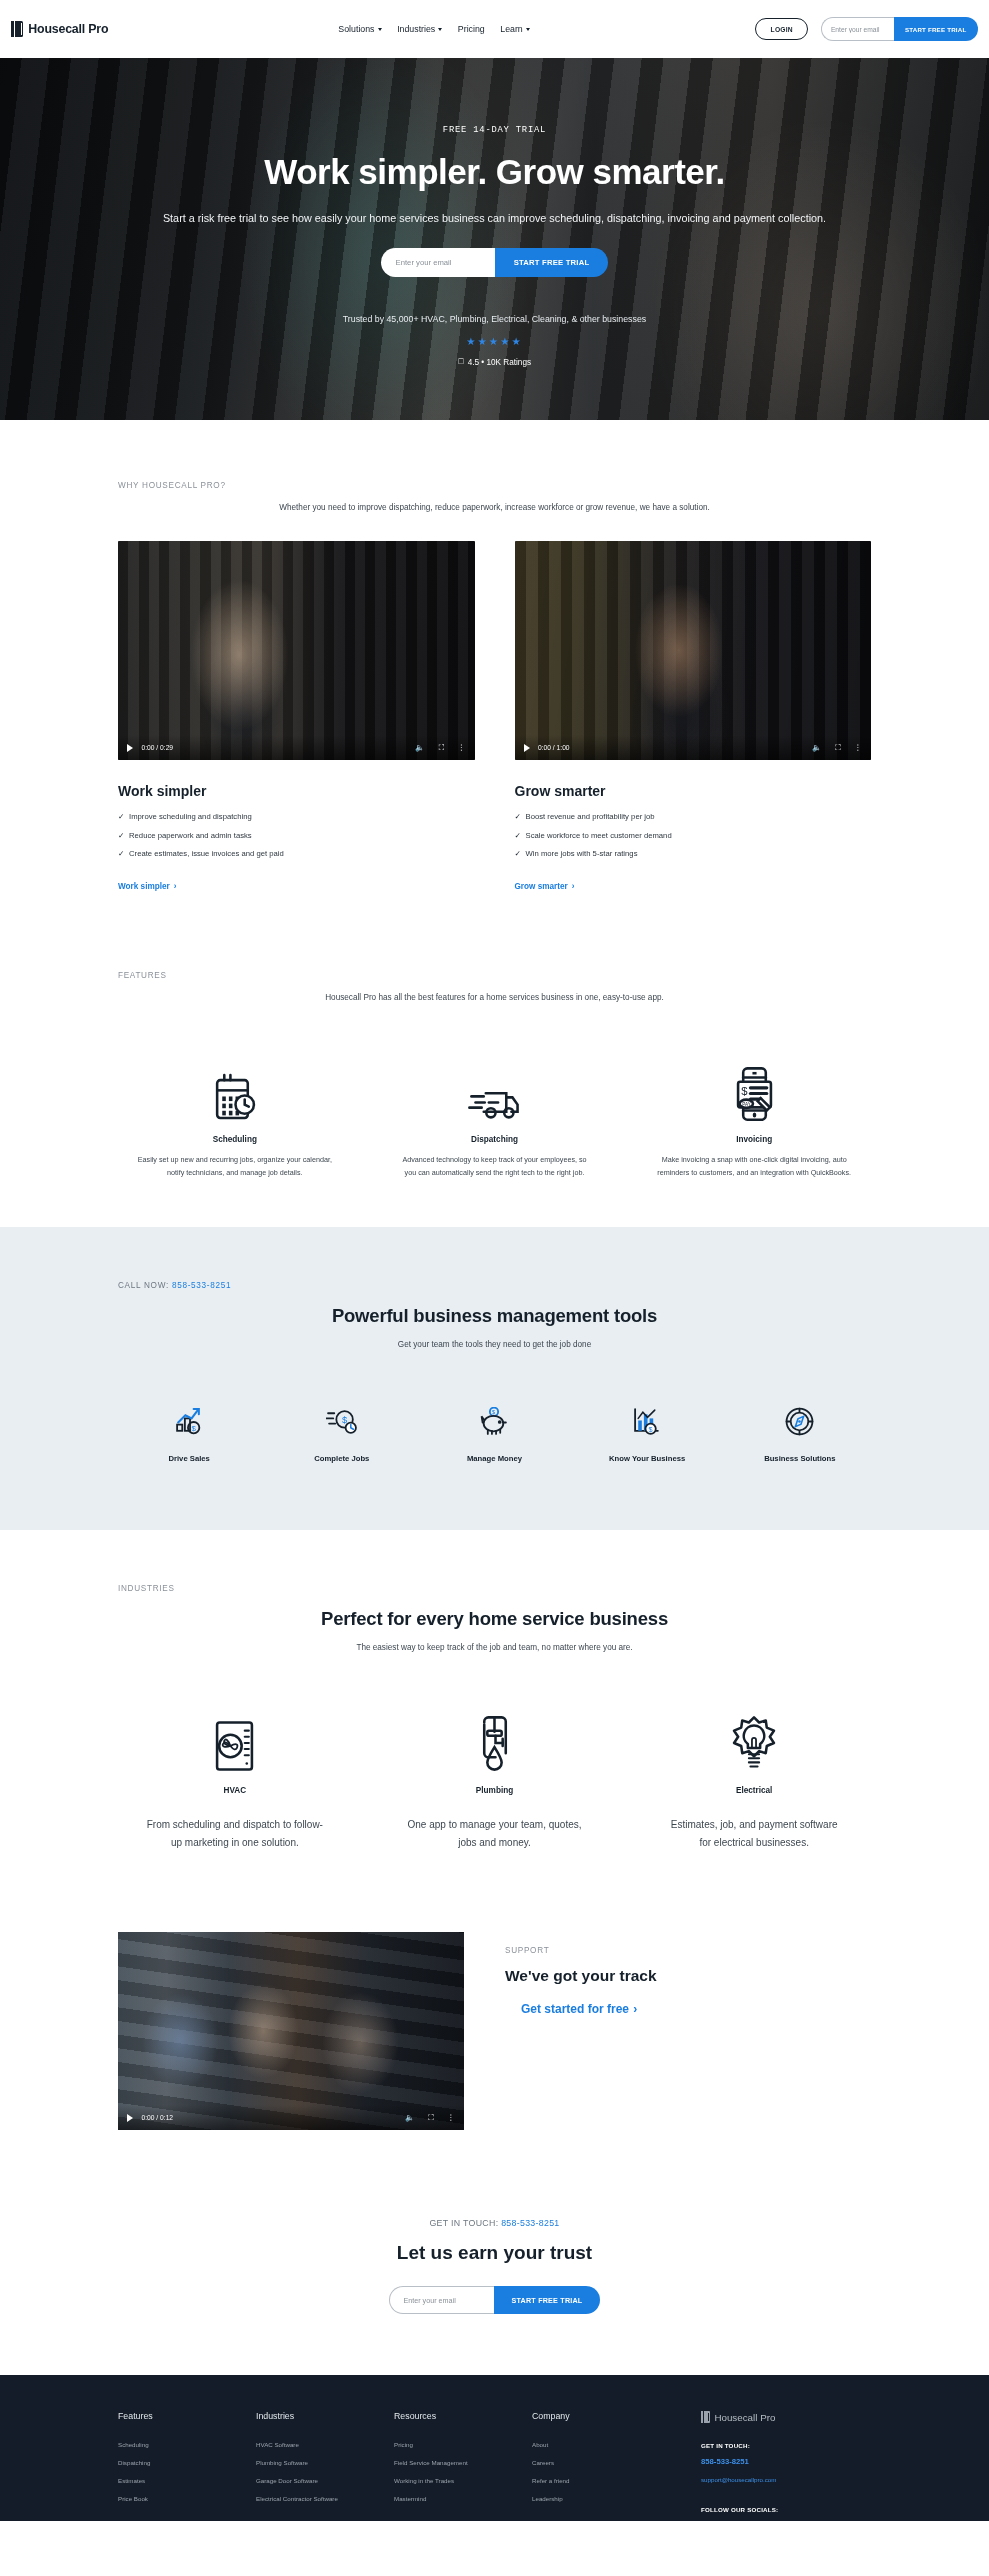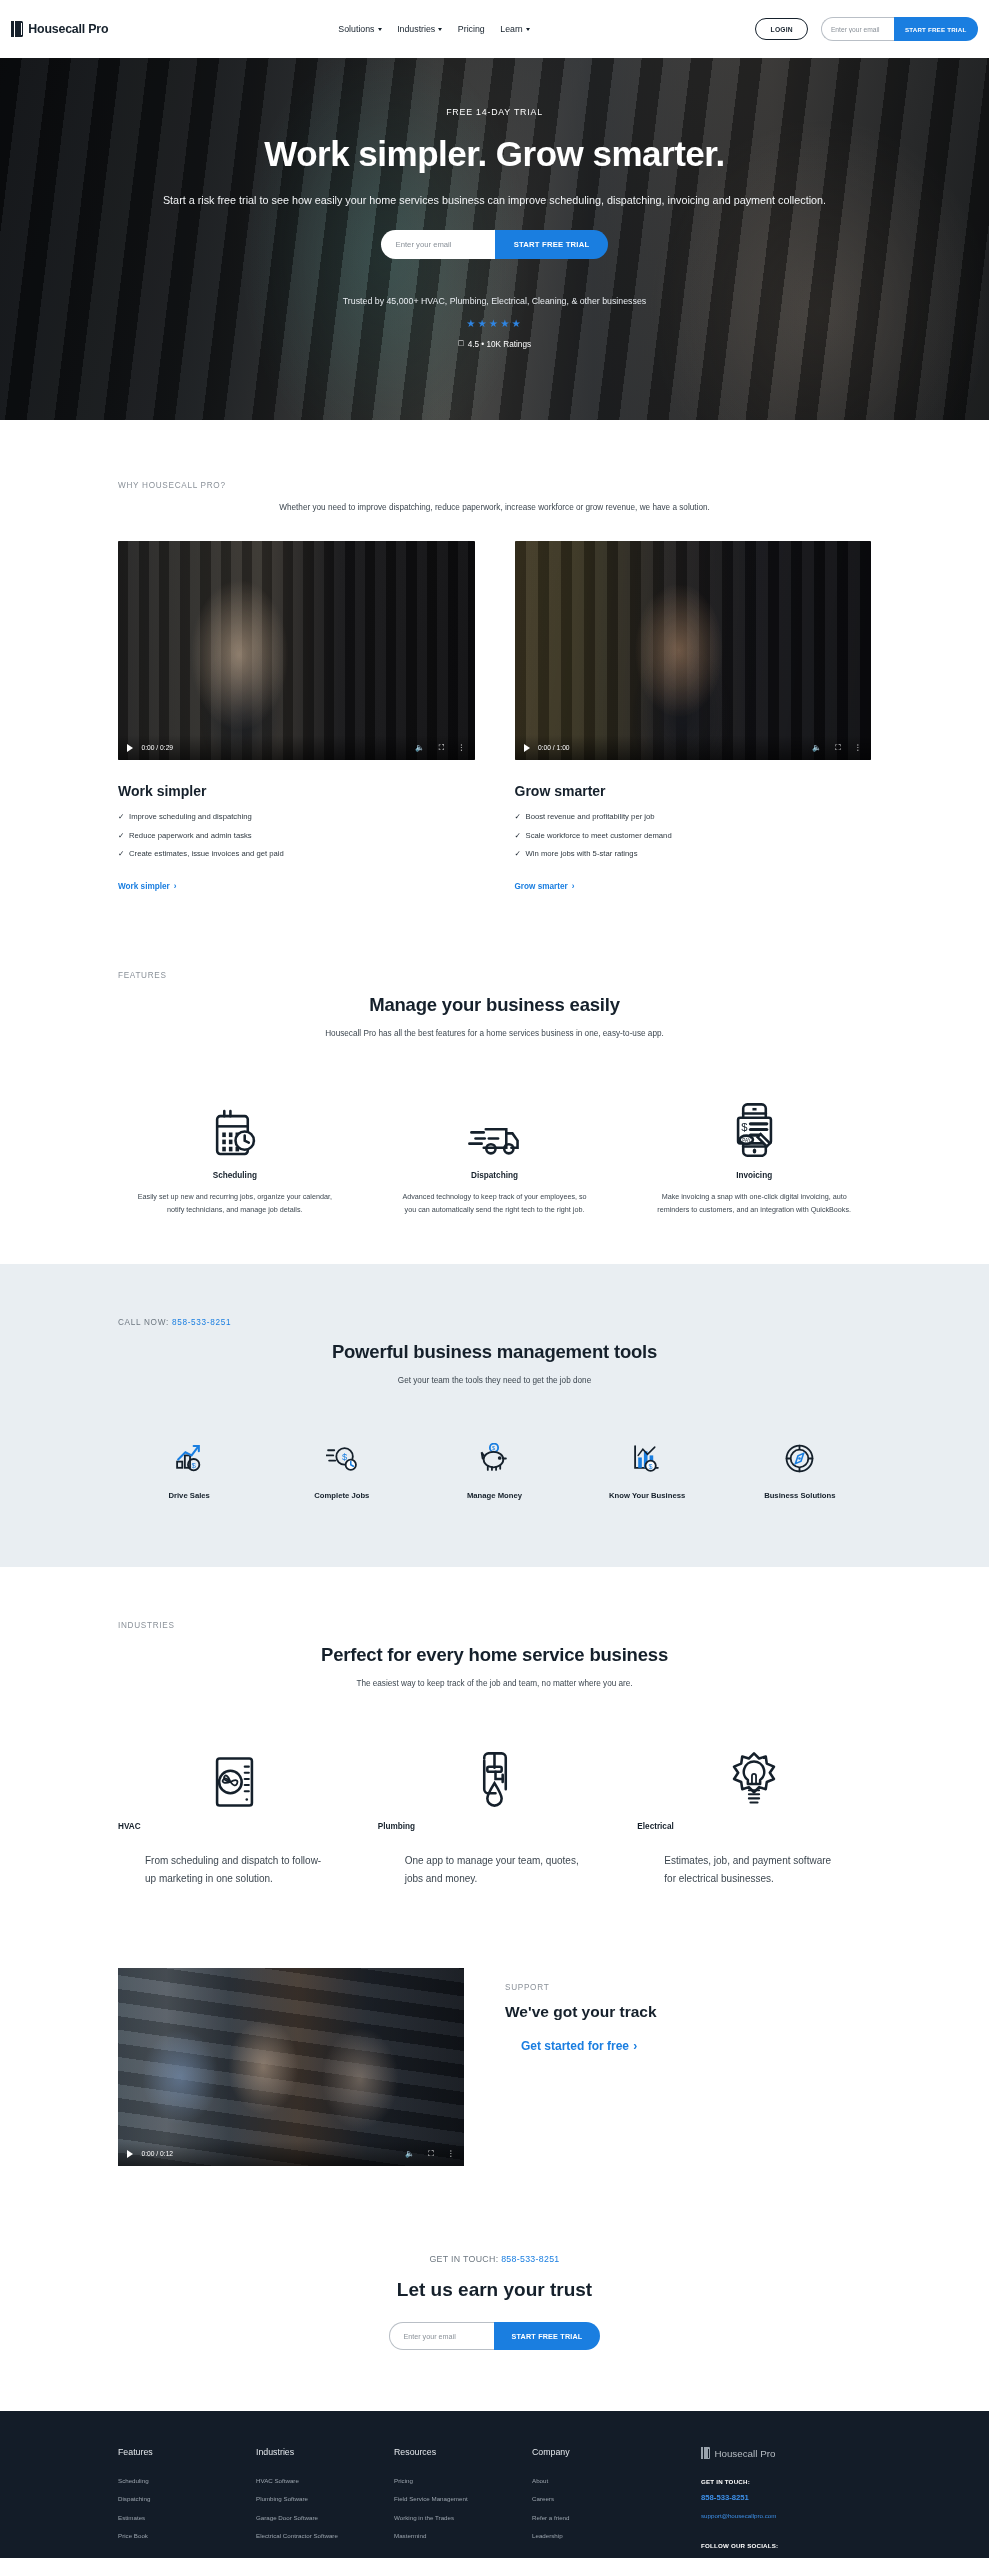--- a/index.html
+++ b/index.html
@@ -68,21 +68,21 @@
   .hero::before {
     content: ""; position: absolute; inset: 0;
     background:
       repeating-linear-gradient(97deg, rgba(0,0,0,.40) 0 21.6px, rgba(255,255,255,.035) 21.6px 49px),
       radial-gradient(ellipse 206px 309px at 39% 55%, rgba(60,120,115,.42), transparent 70%),
       radial-gradient(ellipse 237px 268px at 83% 70%, rgba(120,108,96,.38), transparent 72%);
     opacity: .85;
   }
   .hero-inner { position: relative; z-index: 2; text-align: center; width: 100%; }
   .hero-eyebrow {
-    color: #fff; font-size: 8.8px; letter-spacing: 0.8px; margin-top: 49px; font-weight: 400;
+    color: #fff; font-size: 8.8px; letter-spacing: 0.8px; margin-top: 67px; font-weight: 400; font-family: Liberation Mono, monospace;
   }
   .hero-title {
     color: #fff; font-size: 35px; font-weight: 700; margin-top: 16.5px; letter-spacing: -0.5px;
   }
   .hero-sub {
     color: #f2f4f6; font-size: 10.8px; line-height: 1.62; margin-top: 18.5px; font-weight: 400;
   }
   .hero-form { margin-top: 20.6px; display: inline-flex; align-items: stretch; height: 29px; }
   .hero-input {
     border: none; border-radius: 14.4px 0 0 14.4px; padding: 0 14.4px; width: 114px;
@@ -171,21 +171,21 @@
   .tools .eyebrow { color: #6d7780; }
   .tools-phone { color: #1a7ee0; }
   .tools-row { display: flex; gap: 10.3px; margin-top: 52px; }
   .tool { flex: 1; text-align: center; }
   .tool-ico { height: 42px; display: flex; align-items: center; justify-content: center; }
   .tool-name { font-size: 7.7px; font-weight: 700; margin-top: 11.3px; }
 
   
   .industries { padding-top: 54px; padding-bottom: 49px; }
   .ind-row { display: flex; gap: 26px; margin-top: 54px; }
-  .ind { flex: 1; }
+  .ind { flex: 1; text-align: center; }
   .ind-ico { height: 67px; display: flex; align-items: flex-end; justify-content: center; }
   .ind-name { font-size: 8.2px; font-weight: 700; margin-top: 13px; }
   .ind-desc { font-size: 10px; color: #3d4750; margin-top: 21px; line-height: 1.8; padding: 0 27px; }
 
   
   .support { padding: 31px 118px 62px; display: flex; gap: 41px; align-items: flex-start; }
   .sup-video {
     width: 346px; height: 198px; position: relative; overflow: hidden; flex: none;
     background:
       linear-gradient(100deg, rgba(12,14,18,.40), rgba(8,10,14,.58)),
@@ -368,21 +368,20 @@
       <div class="vlink">
         <span>Grow smarter</span>
         <span>›</span>
       </div>
     </div>
   </div>
 </section>
 
 <section class="section features">
   <div class="eyebrow">FEATURES</div>
-  <h2 class="sec-title">Manage your business easily</h2>
   <p class="sec-sub">Housecall Pro has all the best features for a home services business in one, easy-to-use app.</p>
 
   <div class="feat-row">
     <div class="feat">
       <div class="feat-ico">
         <svg width="43" height="49" viewBox="0 0 84 96" fill="none" stroke="#15202b" stroke-width="5">
           <rect x="8" y="14" width="60" height="74" rx="6"></rect>
           <line x1="8" y1="34" x2="68" y2="34"></line>
           <path d="M22 14 V4 M34 14 V4" stroke-linecap="round"></path>
           <rect x="18" y="46" width="7" height="9" fill="#15202b" stroke="none"></rect>

